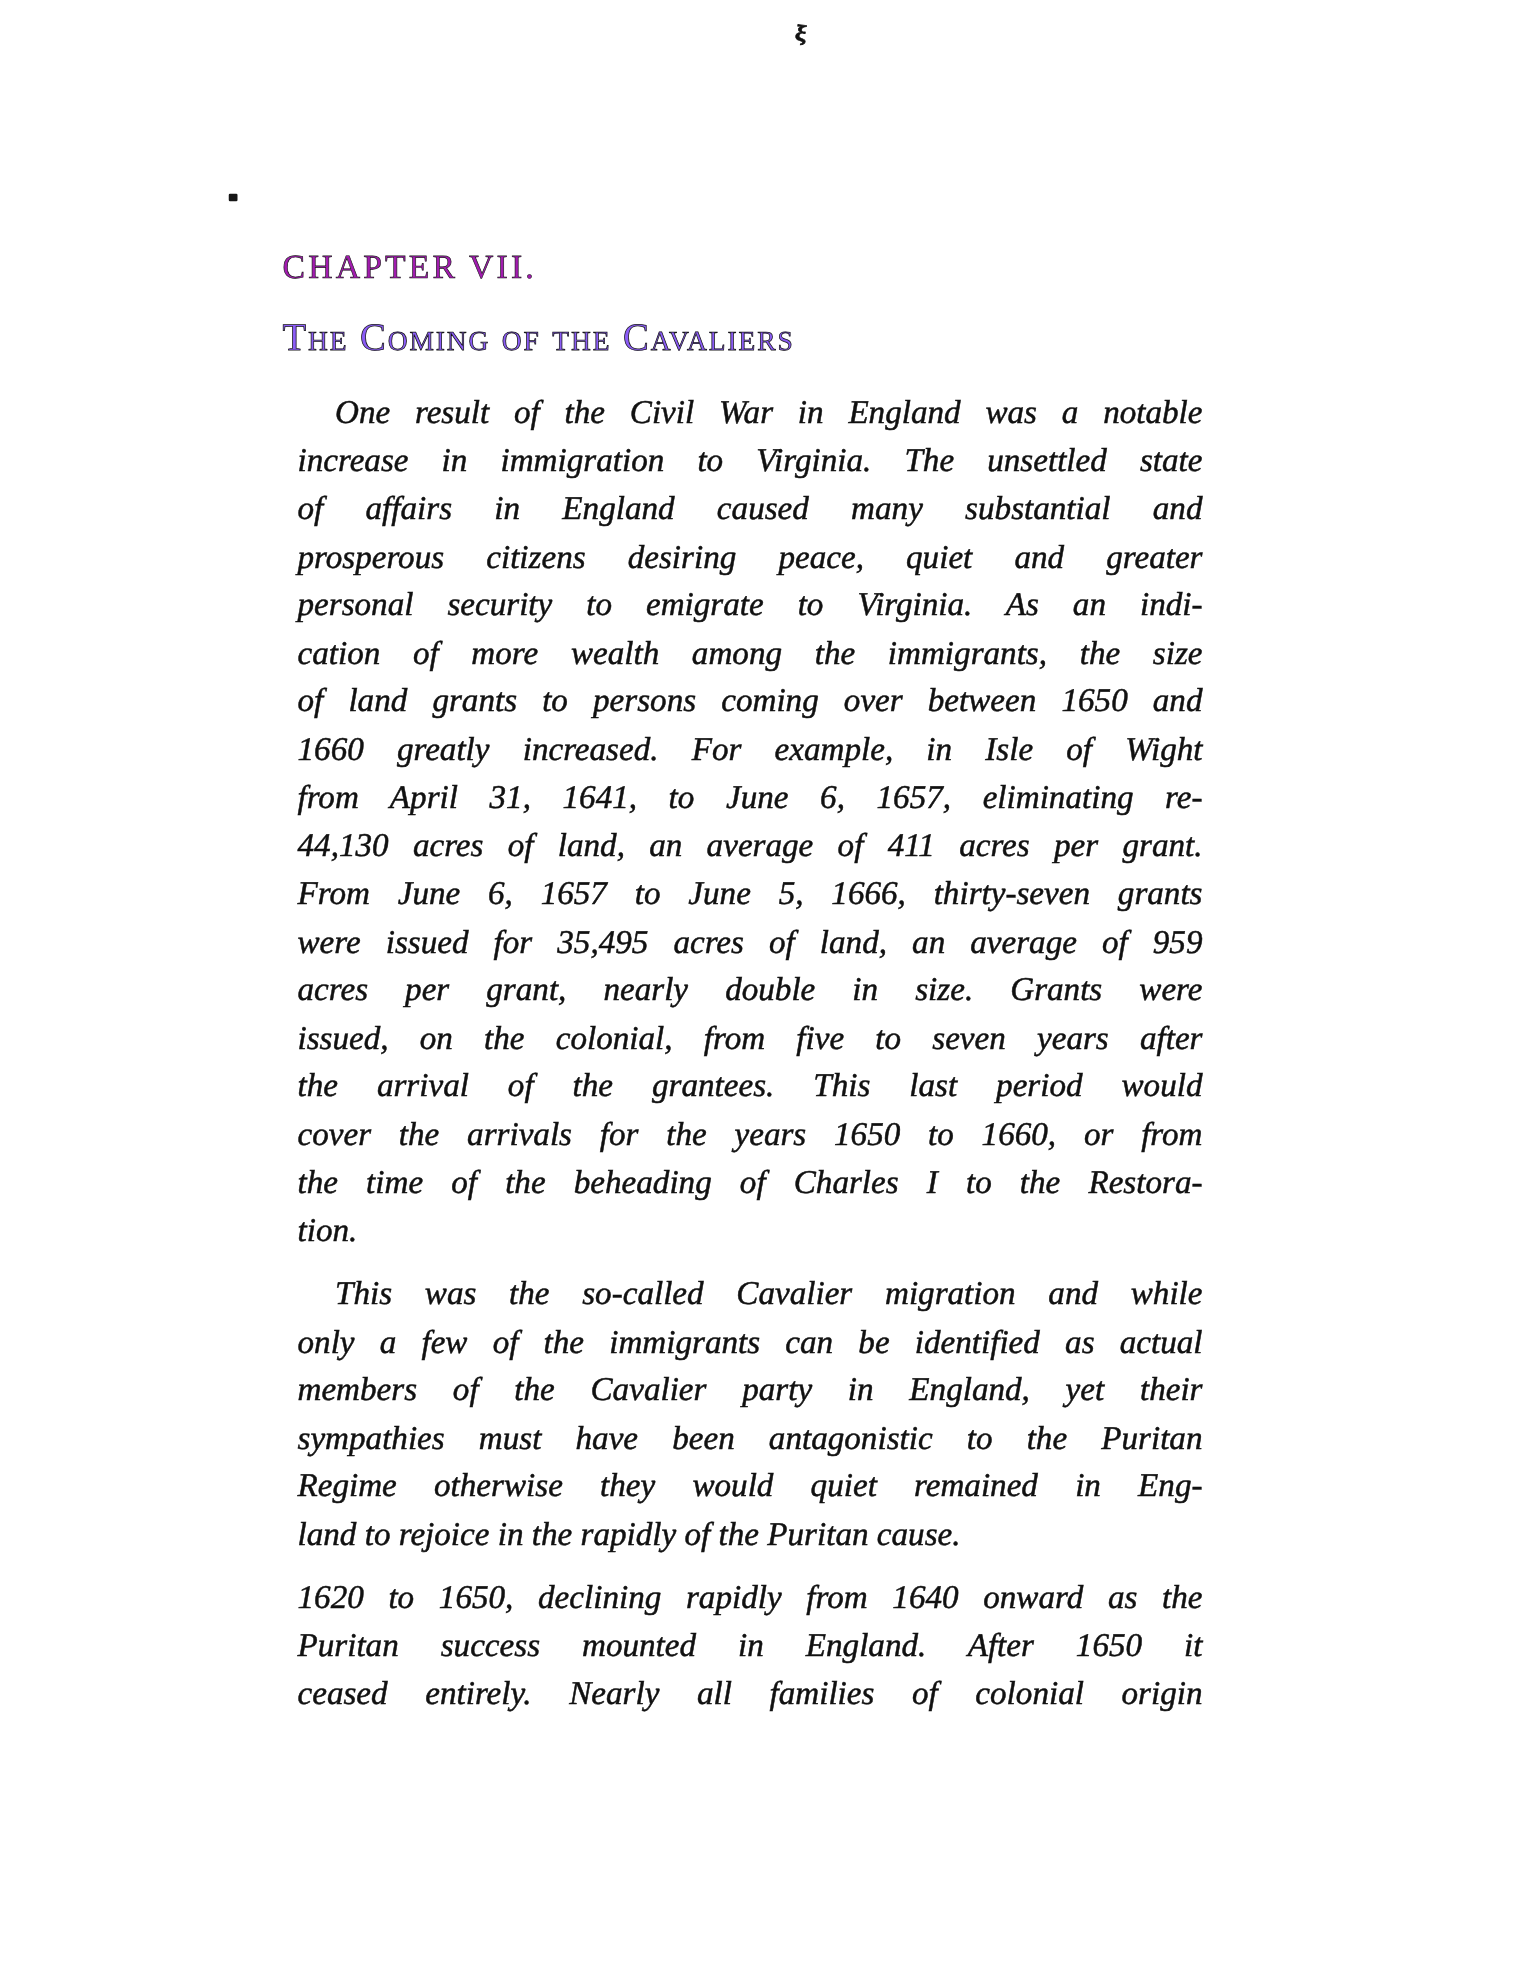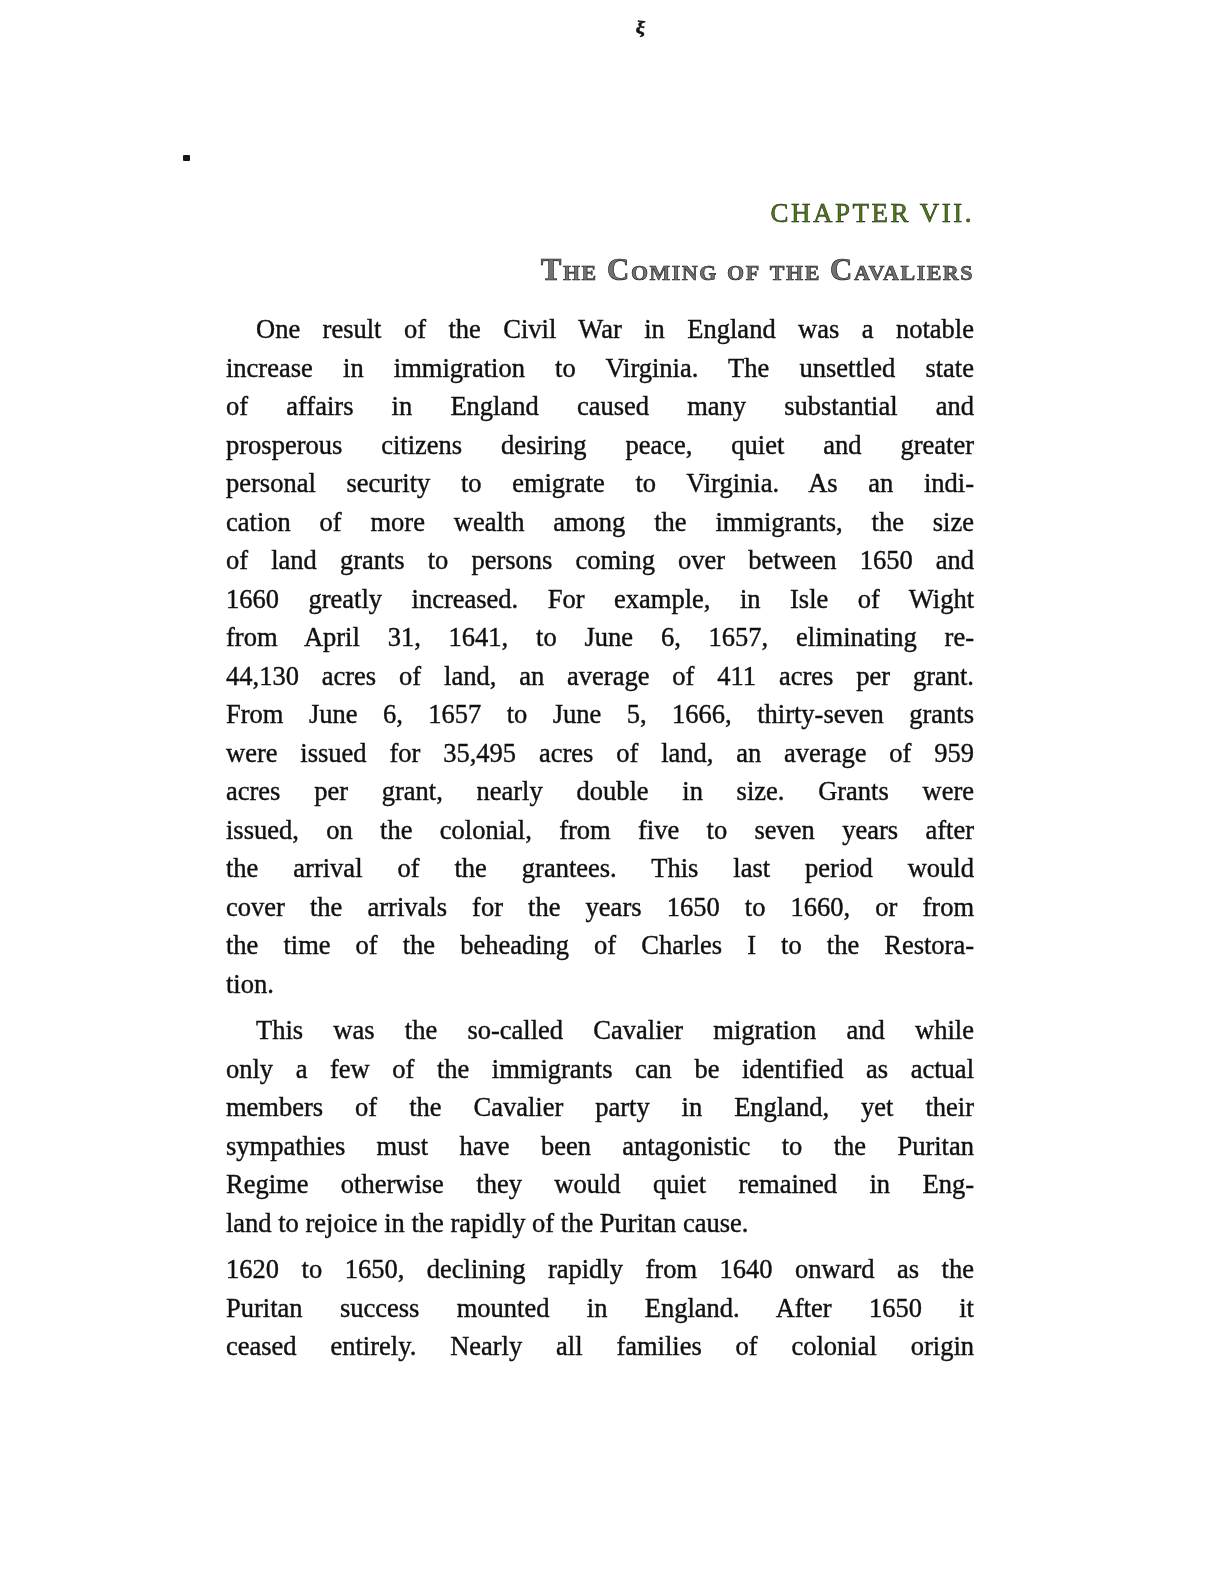--- a/index.html
+++ b/index.html
@@ -29,46 +29,46 @@
     position: absolute; left: 183px; top: 155px;
     width: 7px; height: 6px;
     background: #161616; border-radius: 1px;
   }
   
   .text-block {
     position: absolute; left: 226px; top: 196px;
     width: 748px;
   }
   .chapter-heading {
-    text-align: right;
+    text-align: left;
     font-size: 27px; line-height: 34px;
     letter-spacing: 2.5px;
     font-weight: 400;
     -webkit-text-stroke: 0.5px #141414;
-    color: #4d7c0f;
+    color: #a21caf;
     margin: 0;
   }
   .chapter-subheading {
-    text-align: right;
+    text-align: left;
     font-variant: small-caps;
     font-size: 31px; line-height: 36px;
     letter-spacing: 1.5px;
-    font-weight: 700;
+    font-weight: 400;
     -webkit-text-stroke: 0.6px #141414;
-    color: #737373;
+    color: #8b5cf6;
     margin: 22px 0 0 0;
   }
   .body-text {
     margin-top: 22px;
     font-size: 26.5px;
     line-height: 38.5px;
     -webkit-text-stroke: 0.4px #111111;
     color: #111111;
   }
-  .paragraph { margin: 0; }
+  .paragraph { margin: 12px; font-style: italic; }
   .paragraph + .paragraph { margin-top: 8px; }
   .line {
     text-align: justify;
     text-align-last: justify;
   }
   .line.plain {
     text-align: left;
     text-align-last: left;
   }
   .line.indent { text-indent: 30px; }

